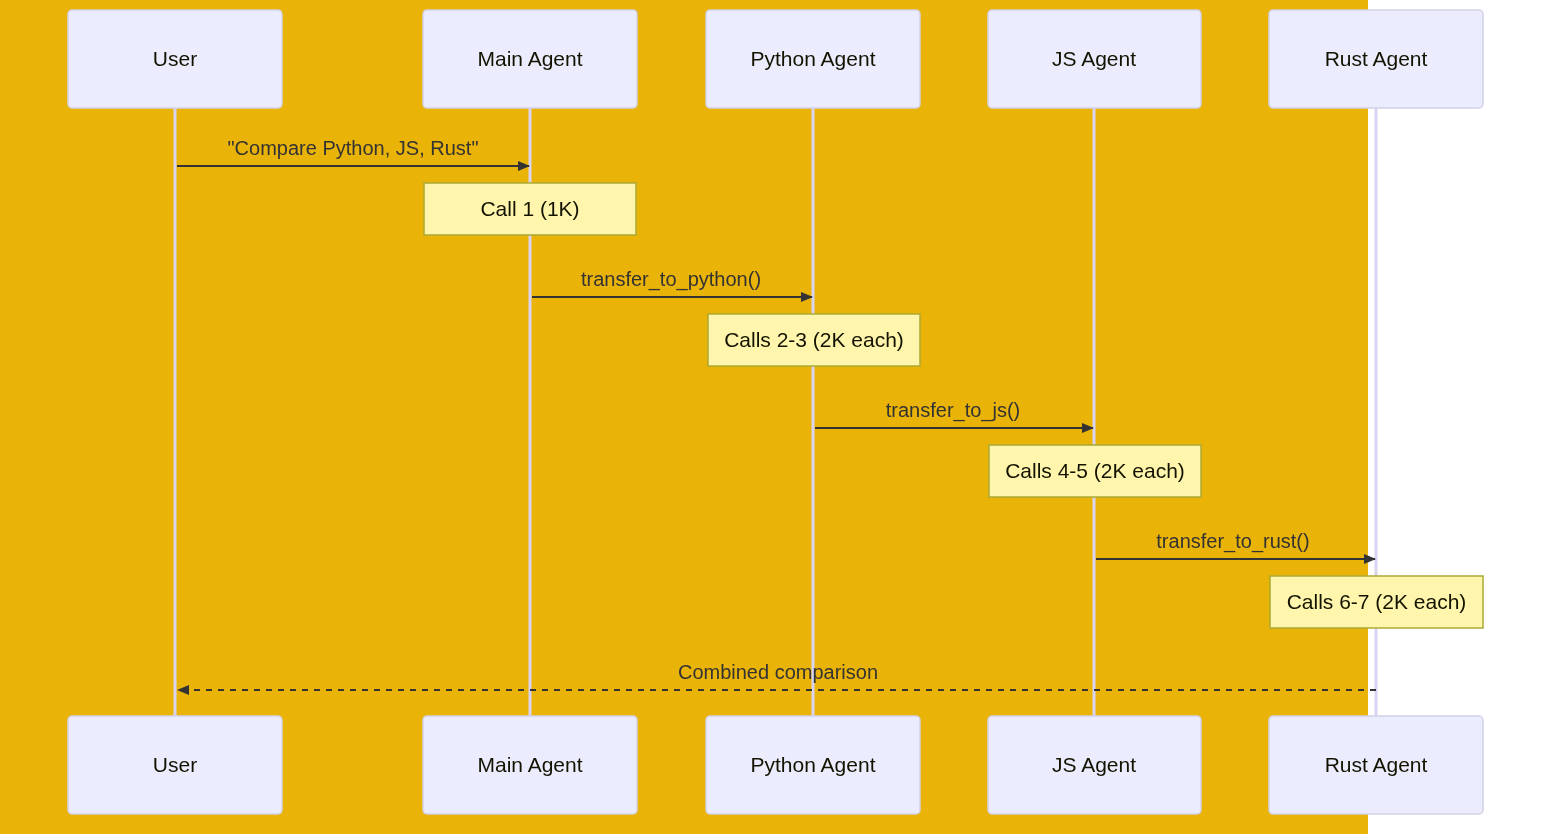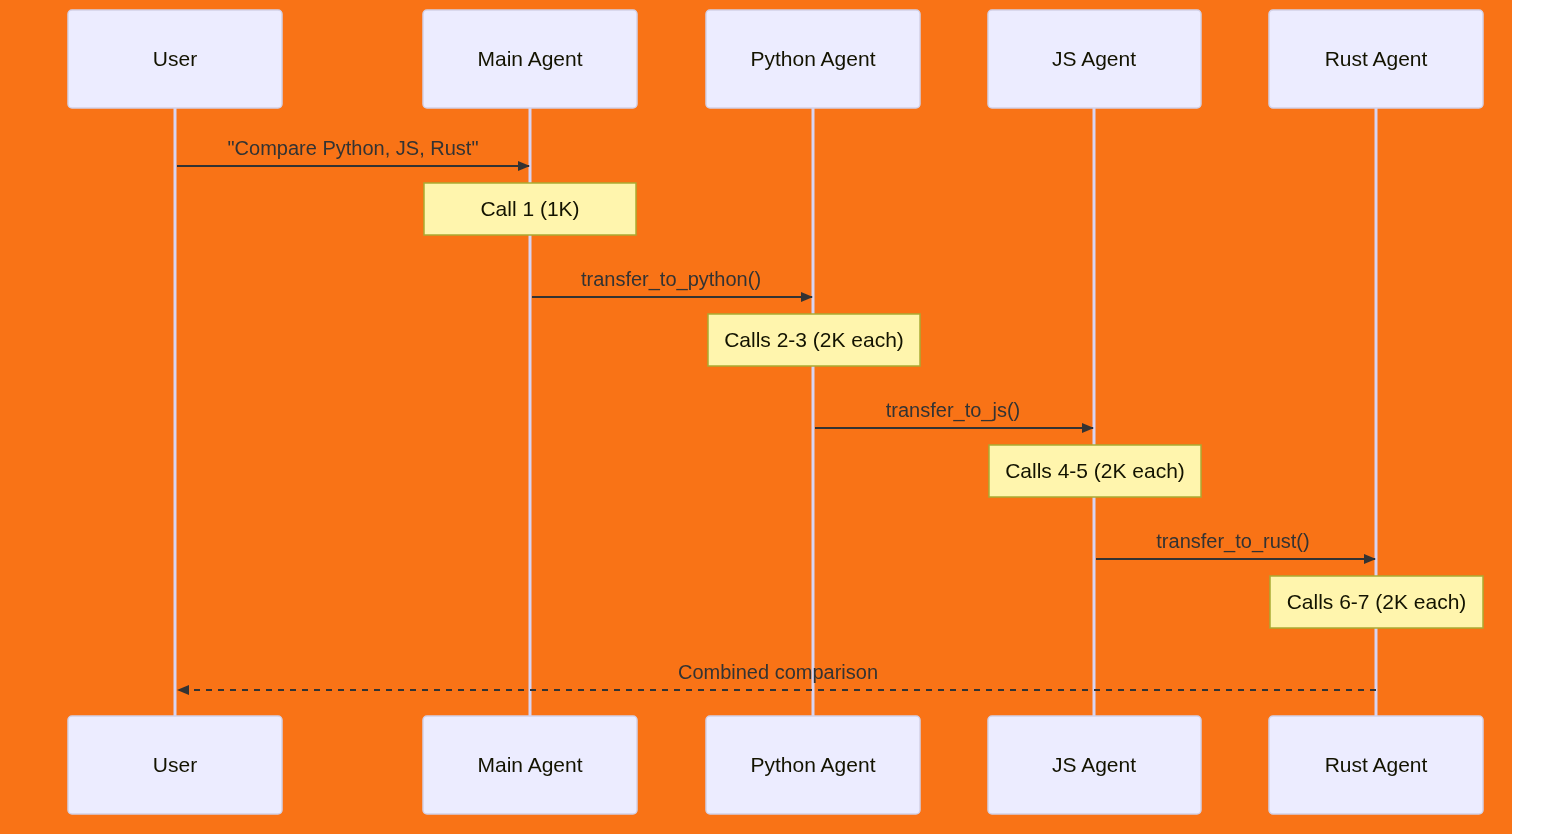--- a/index.html
+++ b/index.html
@@ -9,23 +9,23 @@
     background: #ffffff;
   }
   body {
     width: 1568px;
     height: 834px;
     font-family: "Liberation Sans", sans-serif;
     overflow: hidden;
   }
   #diagram-root {
     position: relative;
-    width: 1512px;
+    width: 1368px;
     height: 834px;
-    background: #f97316;
+    background: #eab308;
   }
   svg.diagram-canvas {
     position: absolute;
     top: 0;
     left: 0;
     width: 1568px;
     height: 834px;
     display: block;
   }
   .actor-box {

